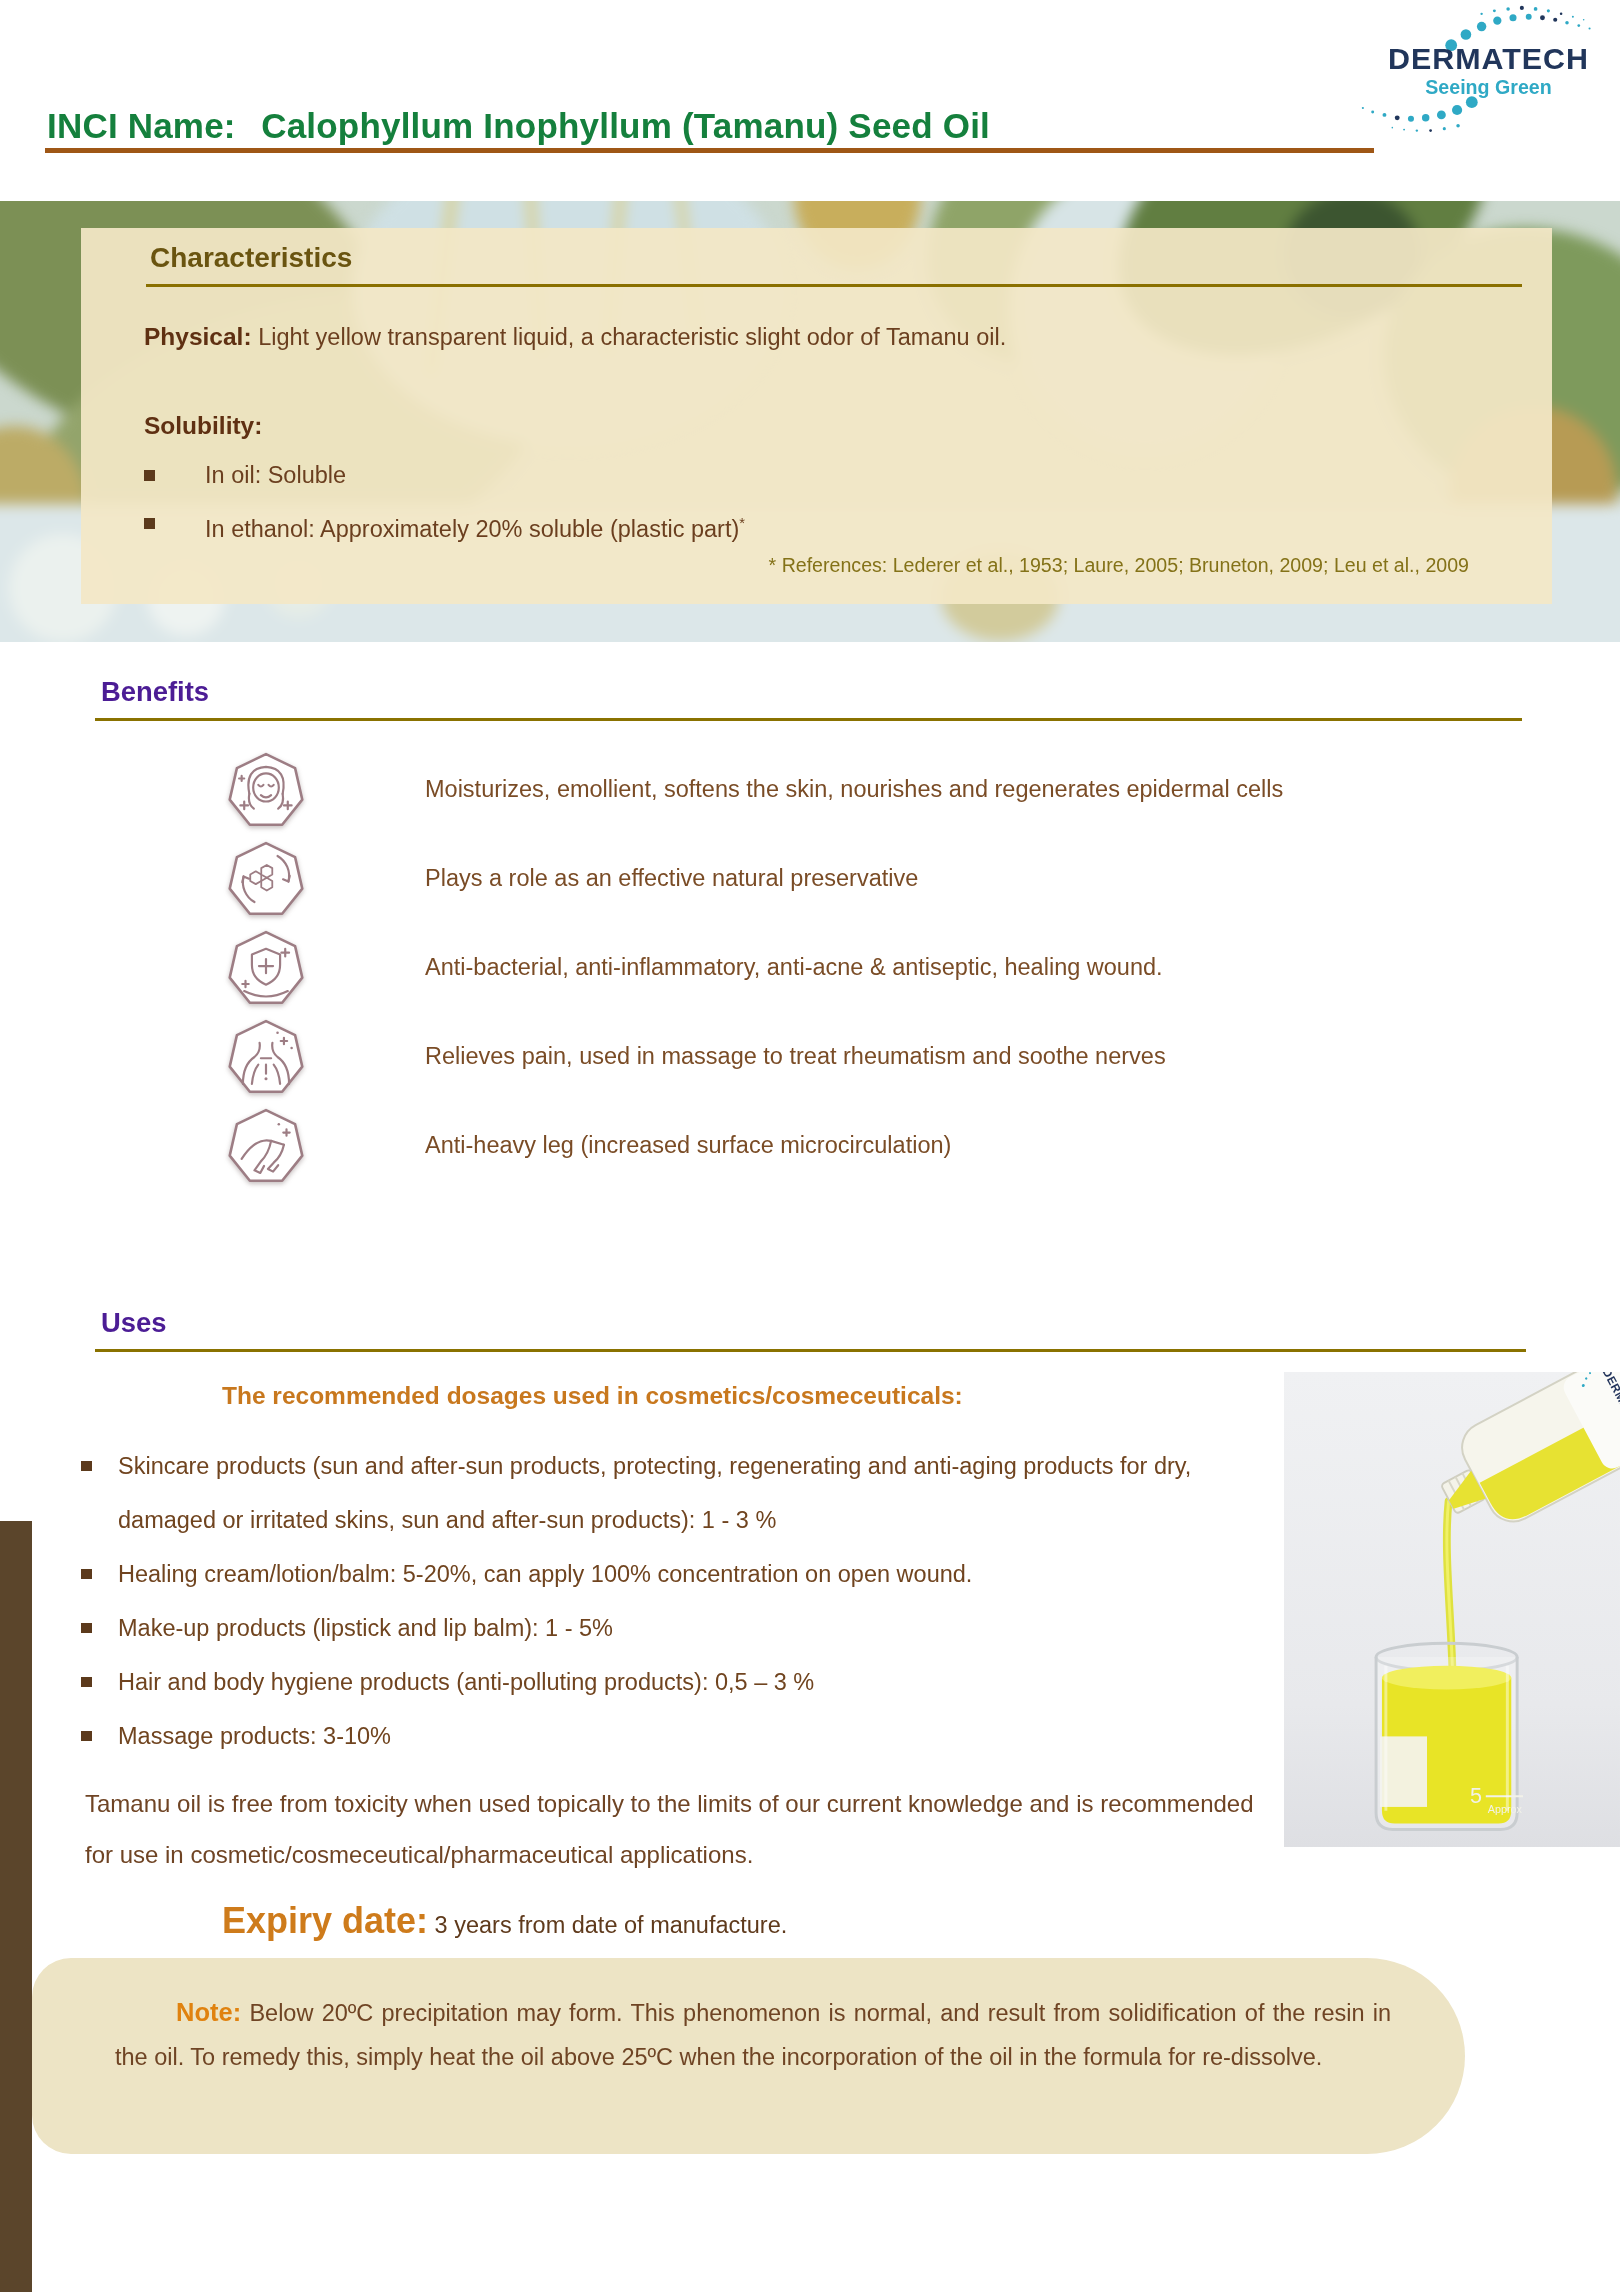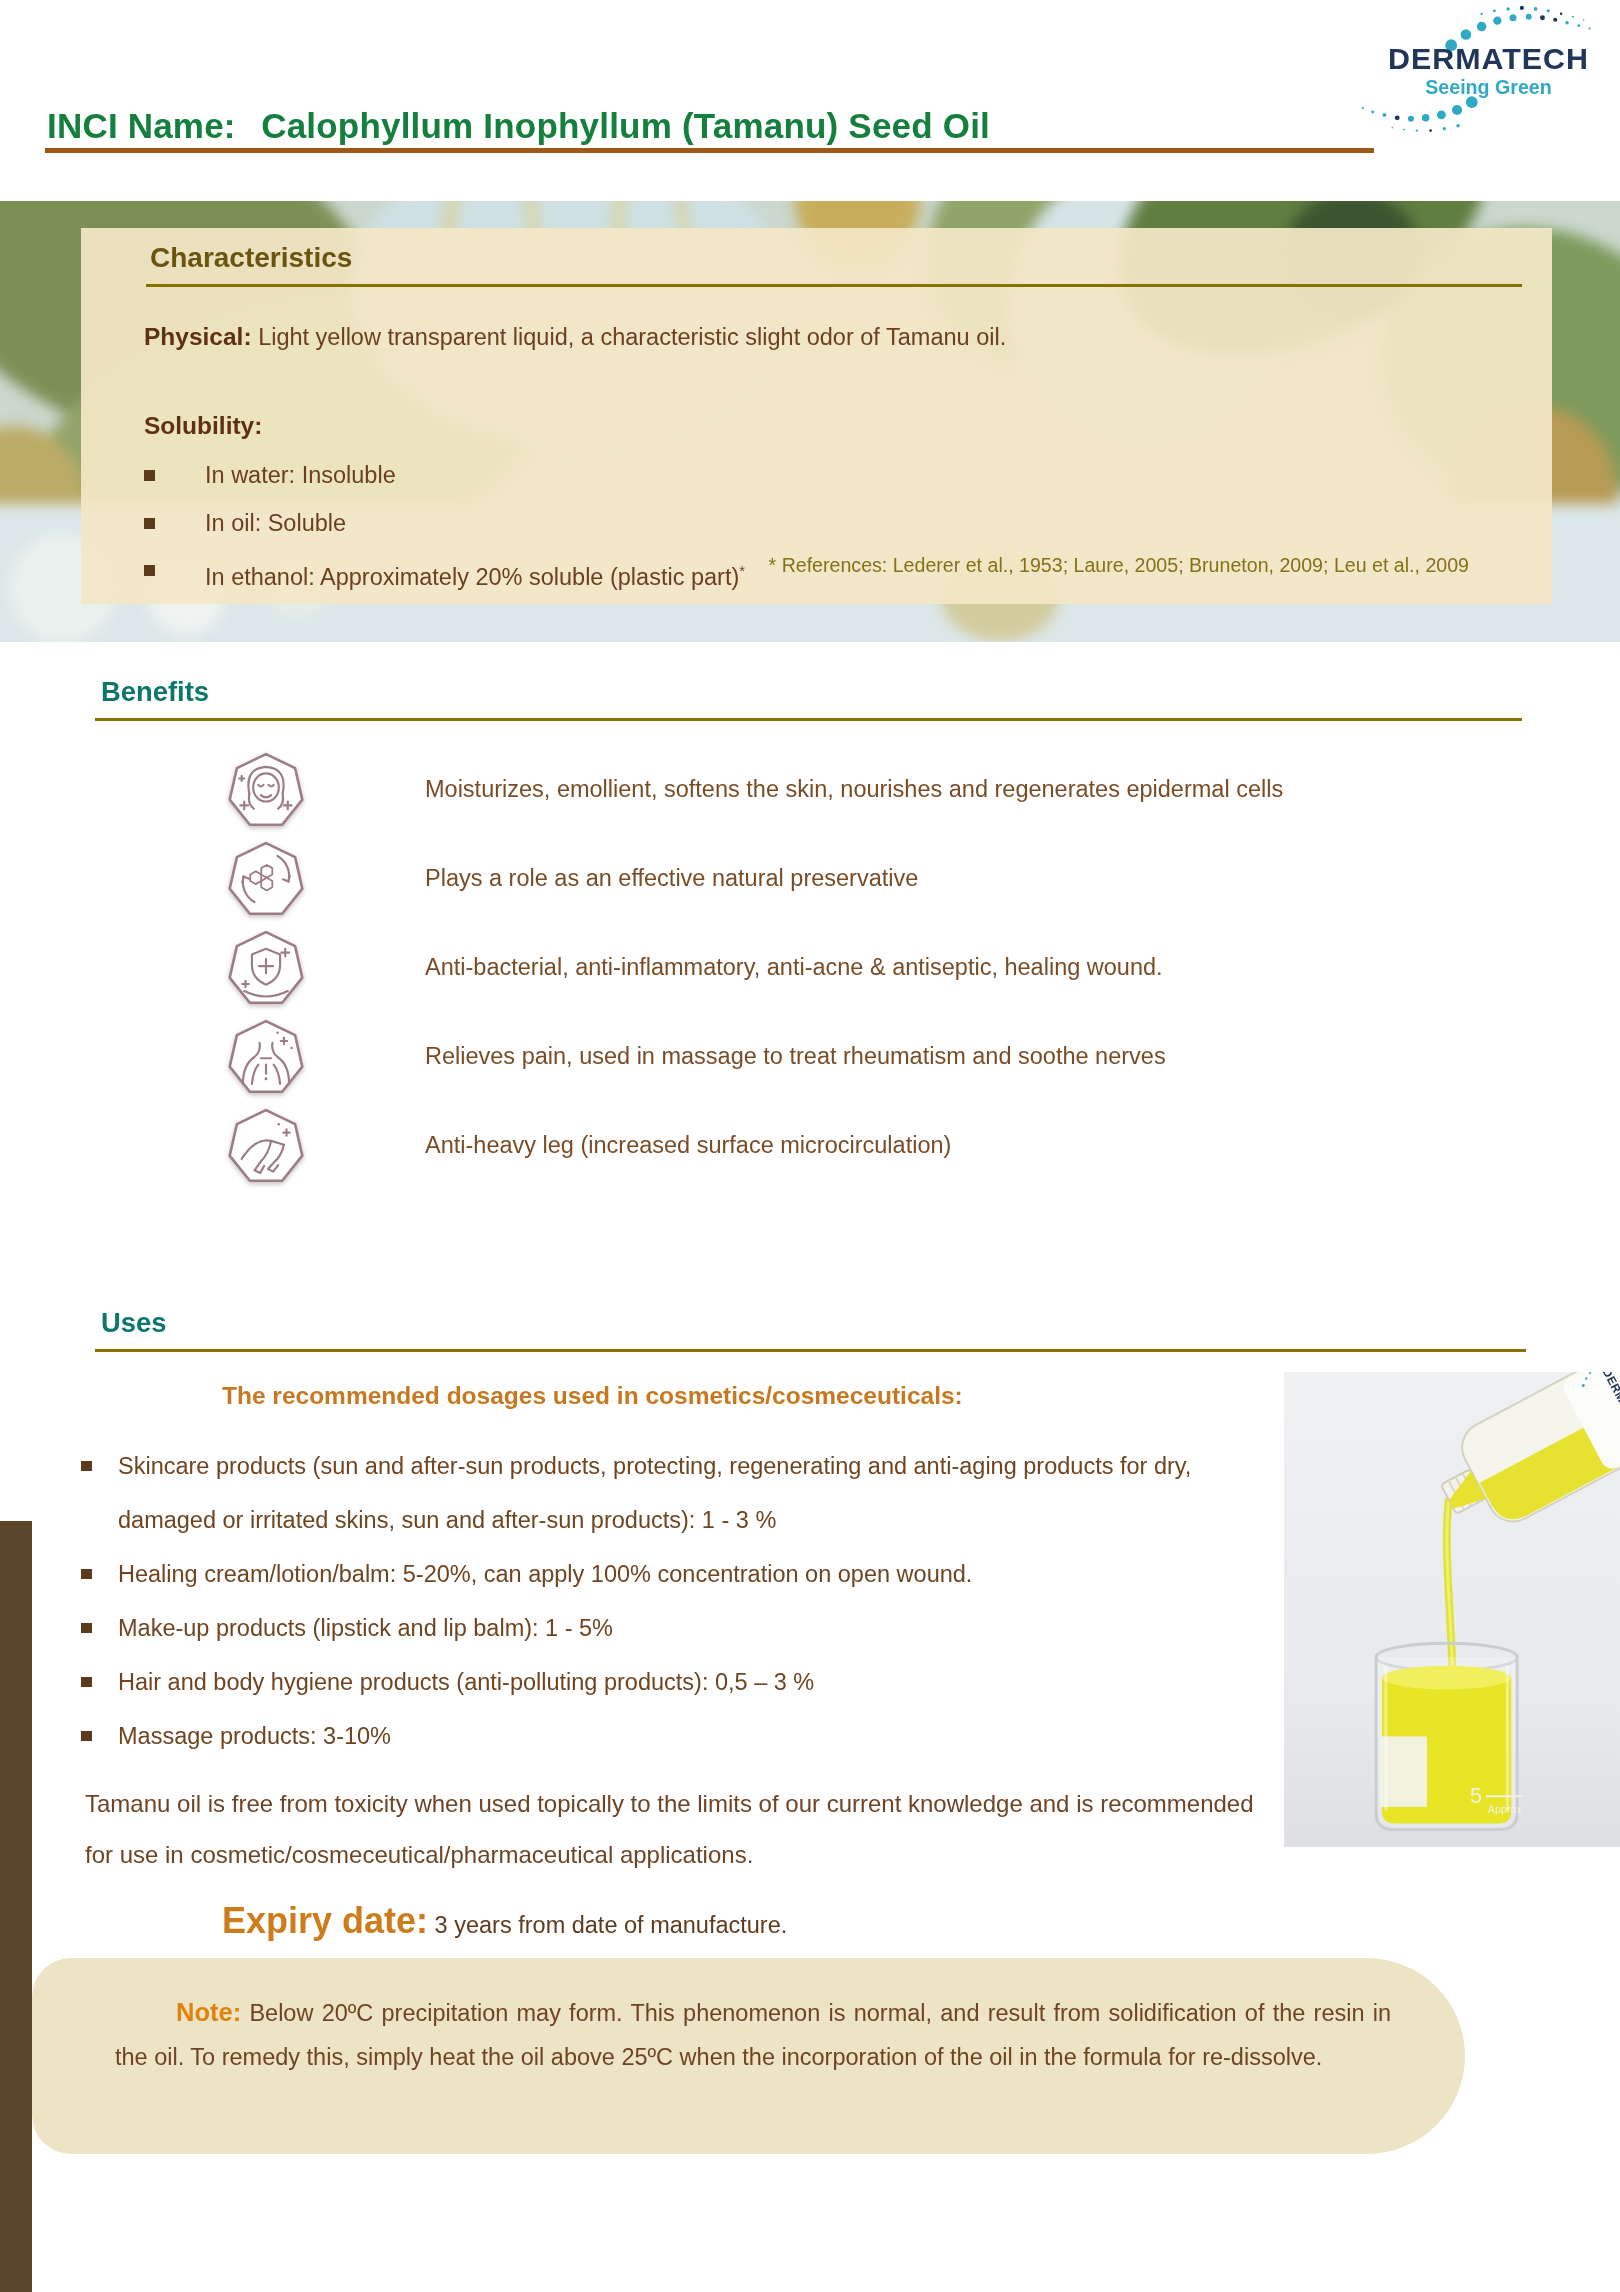--- a/index.html
+++ b/index.html
@@ -26,21 +26,21 @@
   .char-phys{position:absolute;left:63px;top:95px;font-size:23.5px;color:#6B3F1F;}
   .char-phys b,.char-sol b{color:#5F3012;font-size:24.5px;}
   .char-sol{position:absolute;left:63px;top:184px;font-size:24.5px;color:#5F3012;font-weight:bold;}
   .sol-list{position:absolute;left:63px;top:233px;margin:0;padding:0;list-style:none;font-size:23.5px;color:#6B3F1F;}
   .sol-list li{position:relative;padding-left:61px;margin-bottom:18.6px;line-height:29px;}
   .sol-list li::before{content:"";position:absolute;left:0;top:8.8px;width:10.8px;height:10.8px;background:#5C3A1C;}
   .sol-list sup{font-size:14.7px;}
   .char-refs{position:absolute;right:83px;top:326px;font-size:19.6px;color:#847218;}
 
   
-  .sec-head{position:absolute;font-size:27.4px;font-weight:bold;color:#0f766e;}
+  .sec-head{position:absolute;font-size:27.4px;font-weight:bold;color:#4c1d95;}
   .sec-rule{position:absolute;height:2.9px;background:#8A7200;}
 
   
   .benefit-rows{position:absolute;left:0;top:745px;width:1620px;}
   .benefit-row{display:flex;align-items:center;height:89px;padding-left:225px;gap:39px;}
   .hepticon{width:82px;height:82px;flex:0 0 82px;}
   .hepticon svg{width:82px;height:82px;filter:drop-shadow(0 2.9px 2.9px rgba(90,70,70,0.35));}
   .benefit-text{margin-left:79px;font-size:23.5px;color:#7A4C26;}
 
   
@@ -146,21 +146,20 @@
 
     <div class="char-box">
       <div class="char-title">Characteristics</div>
       <div class="char-rule"></div>
       <div class="char-phys">
         <b>Physical:</b>
         <span>Light yellow transparent liquid, a characteristic slight odor of Tamanu oil.</span>
       </div>
       <div class="char-sol">Solubility:</div>
       <ul class="sol-list">
-        <li><span>In water: Insoluble</span></li>
         <li><span>In oil: Soluble</span></li>
         <li><span>In ethanol: Approximately 20% soluble (plastic part)</span><sup>*</sup></li>
       </ul>
       <div class="char-refs">* References: Lederer et al., 1953; Laure, 2005; Bruneton, 2009; Leu et al., 2009</div>
     </div>
   </div>
 
   <div class="sec-head" style="left:101px;top:676px;">Benefits</div>
   <div class="sec-rule" style="left:95px;top:718px;width:1427px;"></div>
 

